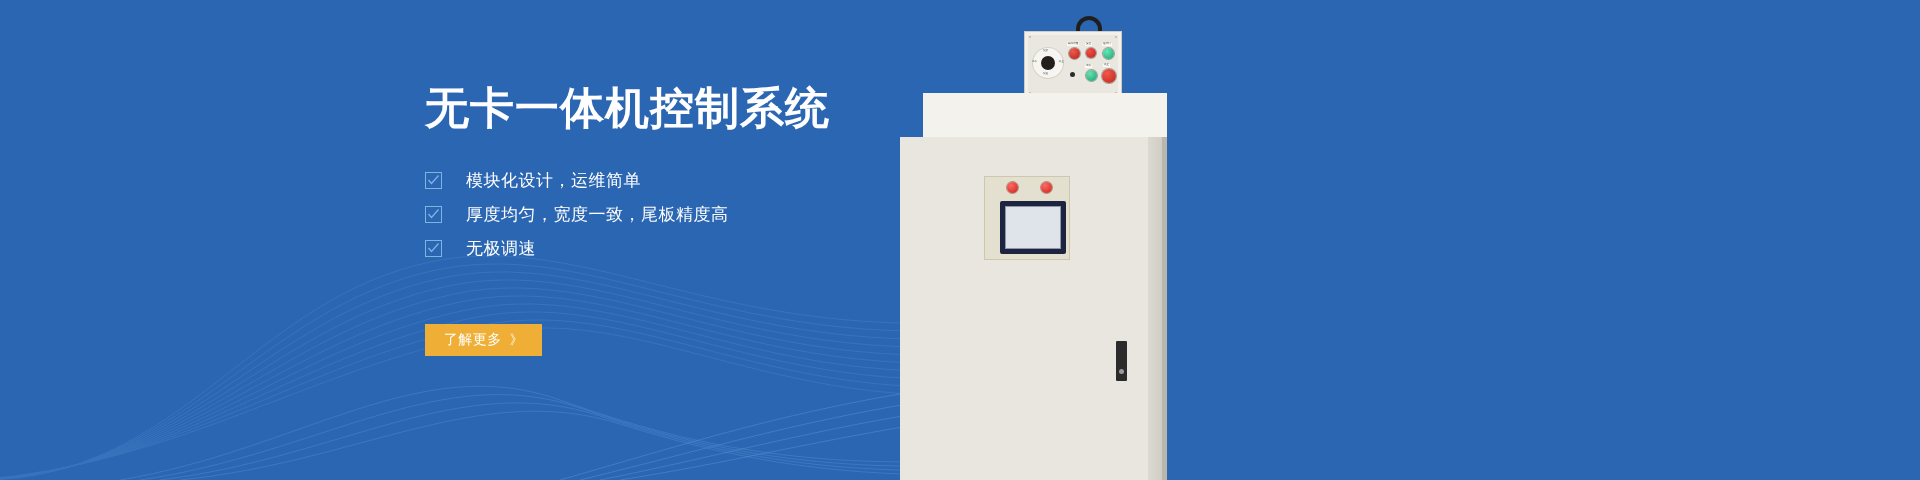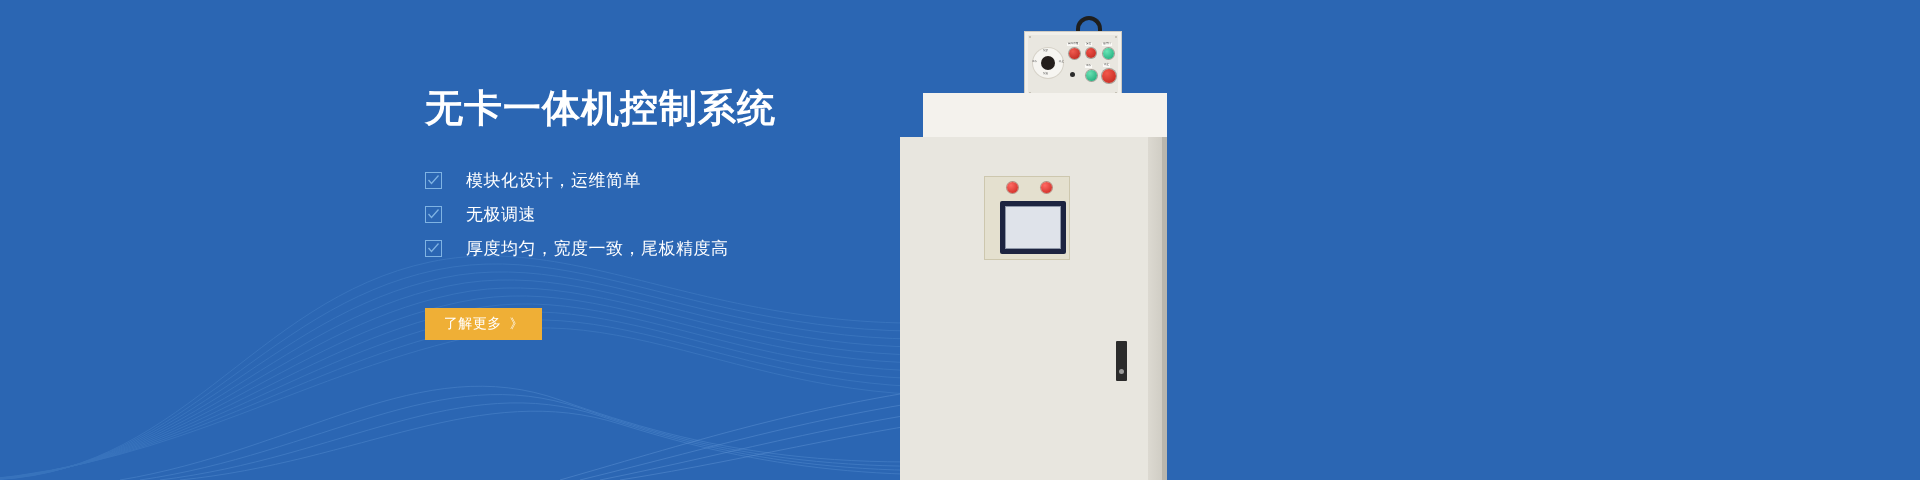--- a/index.html
+++ b/index.html
@@ -24,21 +24,21 @@
   }
 
   
   #copy {
     position: absolute;
     left: 425px; top: 86px;
     width: 560px;
     z-index: 5;
   }
   #title {
-    font-size: 38px;
+    font-size: 44px;
     line-height: 44px;
     font-weight: bold;
     color: #ffffff;
     letter-spacing: 1px;
     white-space: nowrap;
   }
   #bullets {
     list-style: none;
     margin-top: 34px;
   }
@@ -63,21 +63,21 @@
     color: #ffffff;
     white-space: nowrap;
     letter-spacing: 0.5px;
     text-align: center;
   }
   #cta {
     display: inline-flex;
     align-items: center;
     justify-content: center;
     gap: 8px;
-    margin-top: 42px;
+    margin-top: 58px;
     width: 117px; height: 32px;
     background: #efaf36;
     color: #ffffff;
     font-size: 14px;
     border: none;
     cursor: pointer;
     letter-spacing: 0.5px;
     font-family: inherit;
   }
   #cta .chev { font-size: 13px; opacity: .95; }
@@ -244,29 +244,29 @@
             </svg>
         </span>
         <span class="btext">模块化设计，运维简单</span>
       </li>
       <li class="bullet">
         <span class="cb">
           <svg width="13" height="13" viewBox="0 0 13 13">
               <polyline points="1.5,6 4.5,9.5 11.5,1.5" fill="none" stroke="#7fb3e3" stroke-width="1.3"></polyline>
             </svg>
         </span>
-        <span class="btext">无极调速</span>
+        <span class="btext">厚度均匀，宽度一致，尾板精度高</span>
       </li>
       <li class="bullet">
         <span class="cb">
           <svg width="13" height="13" viewBox="0 0 13 13">
               <polyline points="1.5,6 4.5,9.5 11.5,1.5" fill="none" stroke="#7fb3e3" stroke-width="1.3"></polyline>
             </svg>
         </span>
-        <span class="btext">厚度均匀，宽度一致，尾板精度高</span>
+        <span class="btext">无极调速</span>
       </li>
     </ul>
 
     <button id="cta">
       <span>了解更多</span>
       <span class="chev">》</span>
     </button>
   </div>
 
   <div id="machine">

